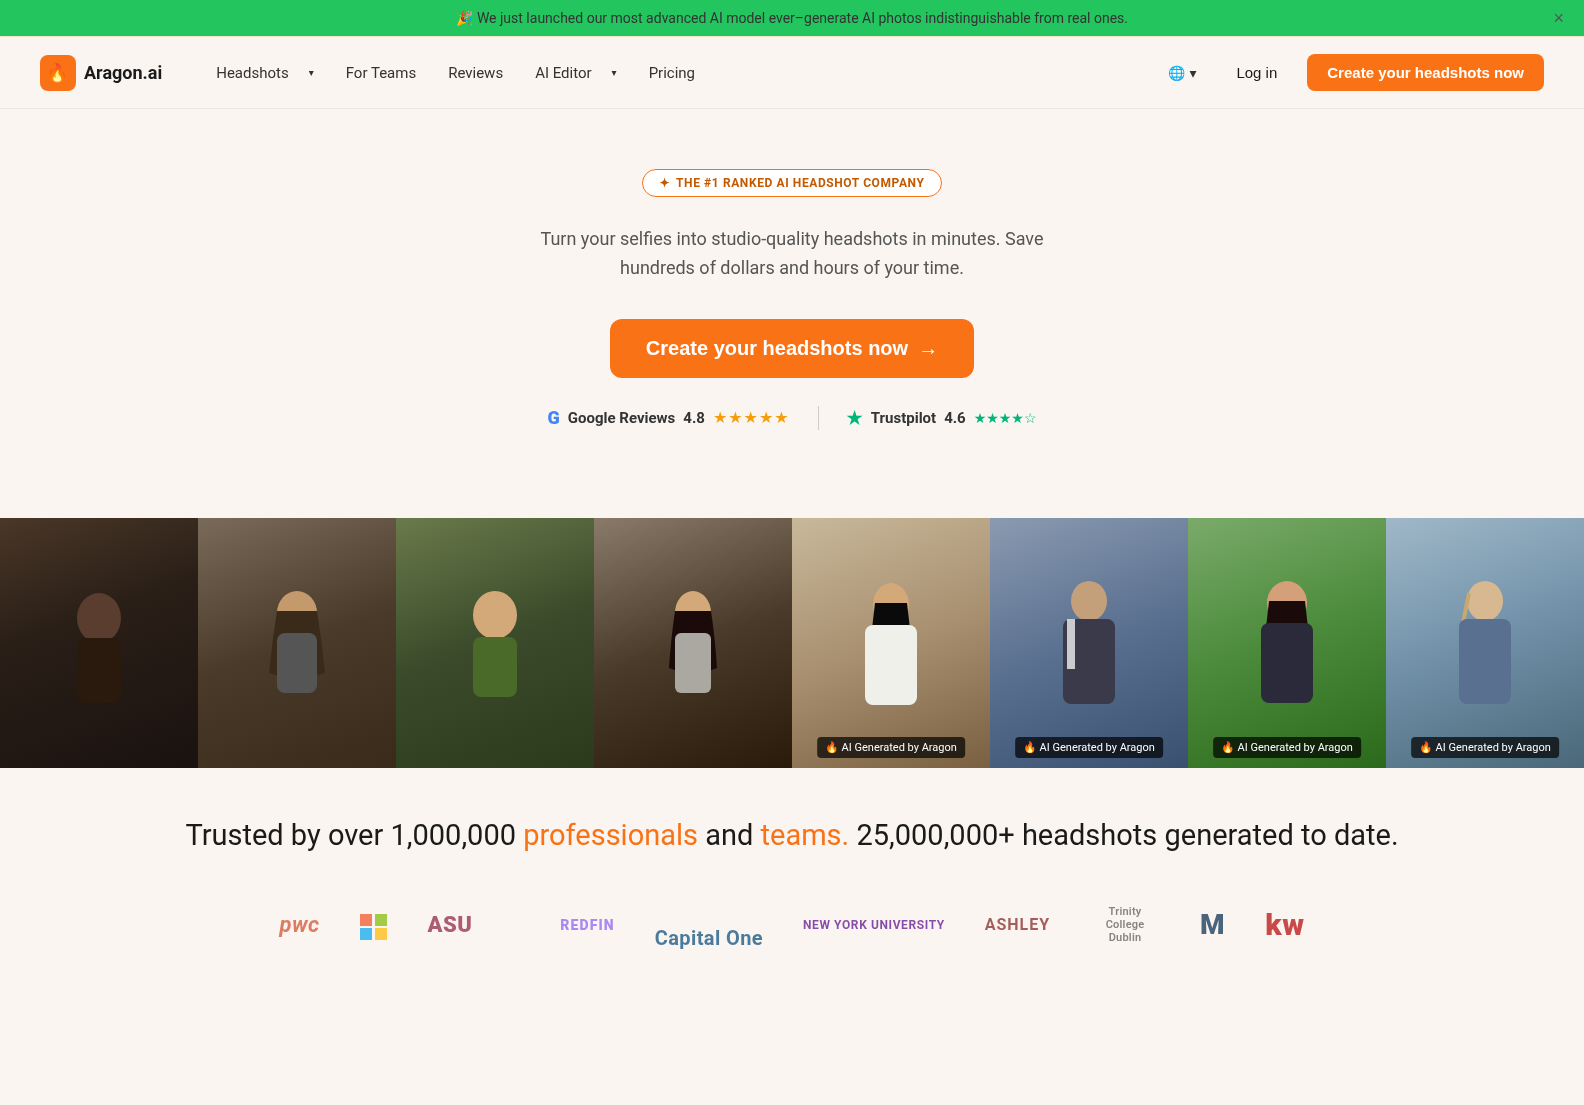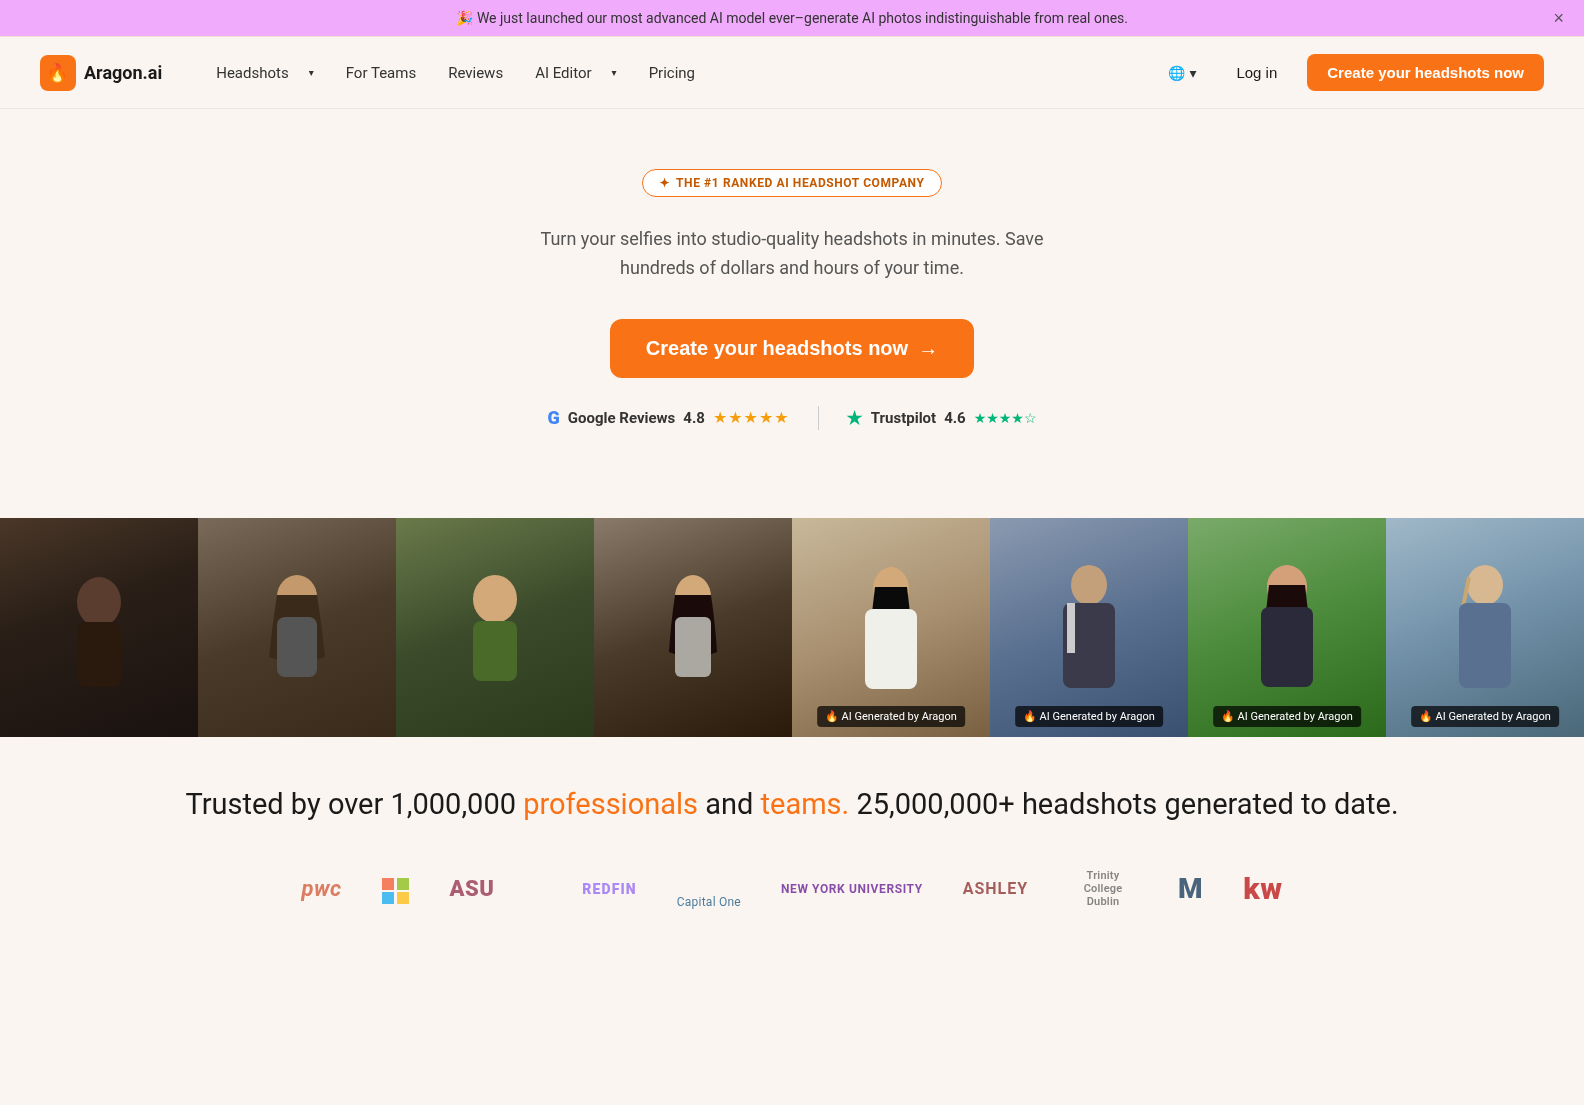--- a/index.html
+++ b/index.html
@@ -4,21 +4,21 @@
   <style>
     * { margin: 0; padding: 0; box-sizing: border-box; }
     body {
       font-family: -apple-system, BlinkMacSystemFont, 'Segoe UI', Roboto, sans-serif;
       background: #faf5f0;
       overflow-x: hidden;
     }
 
     
     #announcement-banner {
-      background: #f0abfc;
+      background: #22c55e;
       text-align: center;
       padding: 10px 20px;
       font-size: 14px;
       color: #333;
       position: relative;
       border-bottom: 1px solid #f0e0d0;
     }
     #announcement-banner .close-btn {
       position: absolute;
       right: 20px;
@@ -218,21 +218,21 @@
       height: 24px;
       background: #ccc;
     }
 
     
     #gallery {
       display: flex;
       gap: 0;
       overflow: hidden;
       width: 100%;
-      height: 219px;
+      height: 250px;
     }
     .gallery-item {
       flex: 1;
       position: relative;
       overflow: hidden;
       min-width: 0;
     }
     .ai-badge {
       position: absolute;
       bottom: 10px;
@@ -441,20 +441,20 @@
     <span class="brand-logo">
       <span style="display:inline-grid;grid-template-columns:1fr 1fr;gap:2px;width:28px;">
         <span style="background:#f25022;width:12px;height:12px;display:block;"></span>
         <span style="background:#7fba00;width:12px;height:12px;display:block;"></span>
         <span style="background:#00a4ef;width:12px;height:12px;display:block;"></span>
         <span style="background:#ffb900;width:12px;height:12px;display:block;"></span>
       </span>
     </span>
     <span class="brand-logo" style="font-weight:900;color:#8c1d40;font-size:22px;">ASU</span>
     <span class="brand-logo" style="font-weight:900;letter-spacing:0.08em;font-size:14px;color:#8b5cf6;margin-left:48px;">REDFIN</span>
-    <span class="brand-logo" style="font-size:12px;color:#004879;font-weight:400;margin-top:26px;">Capital One</span>
+    <span class="brand-logo" style="font-size:20px;color:#004879;font-weight:700;margin-top:26px;">Capital One</span>
     <span class="brand-logo" style="font-size:12px;font-weight:700;color:#57068c;letter-spacing:0.05em;">NEW YORK UNIVERSITY</span>
     <span class="brand-logo" style="font-size:16px;font-weight:700;letter-spacing:0.06em;color:#7f1d1d;">ASHLEY</span>
     <span class="brand-logo" style="font-size:11px;font-weight:600;text-align:center;max-width:70px;line-height:1.2;">Trinity College Dublin</span>
     <span class="brand-logo" style="font-size:28px;font-weight:900;color:#00274c;">M</span>
     <span class="brand-logo" style="font-size:30px;font-weight:900;color:#b40101;">kw</span>
   </div>
 </section>
 
 </body></html>

